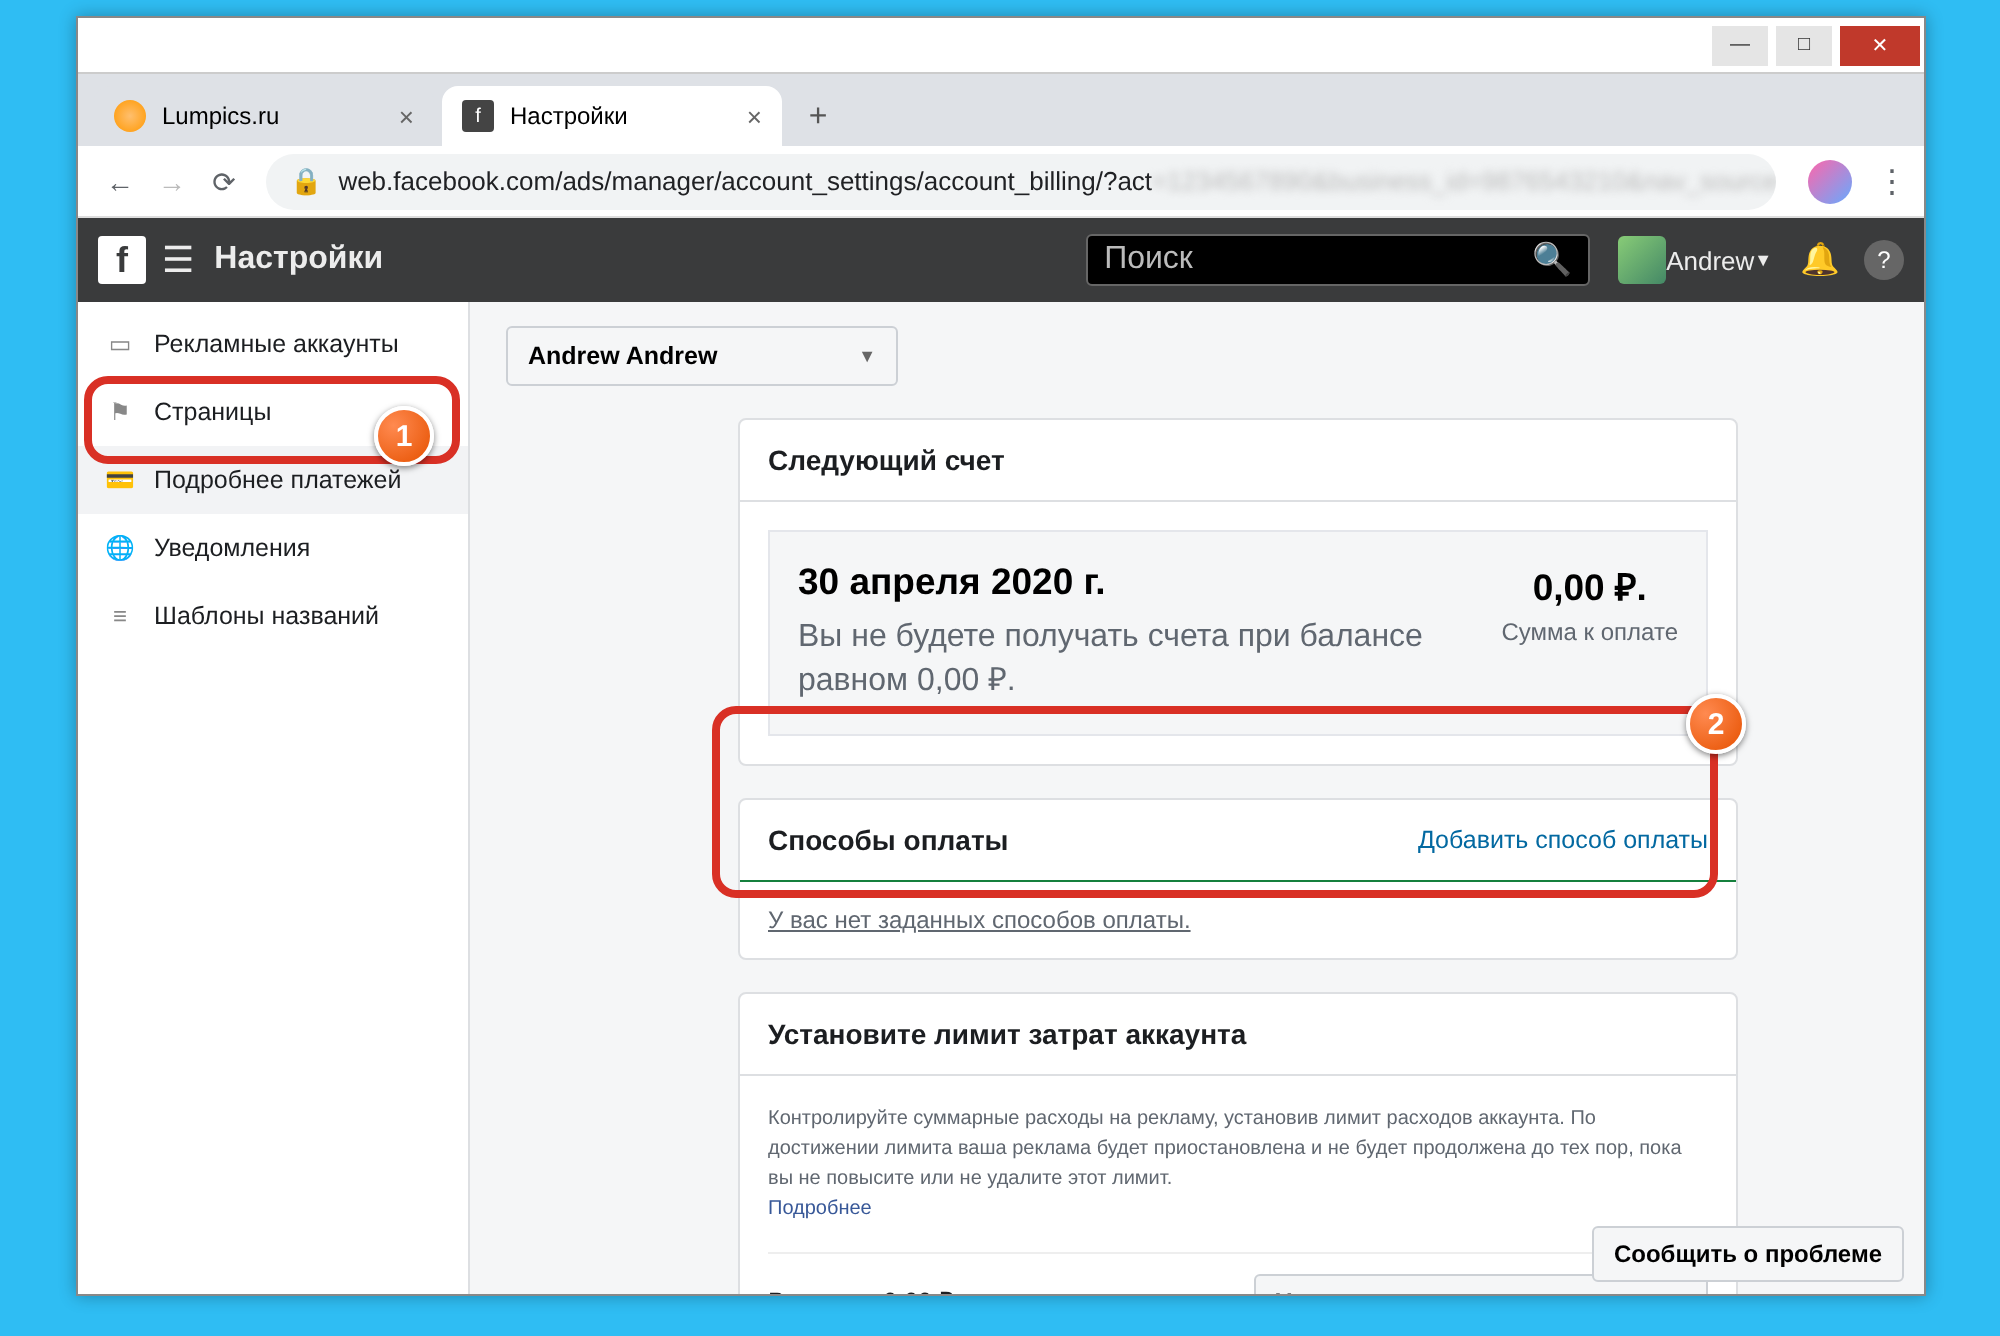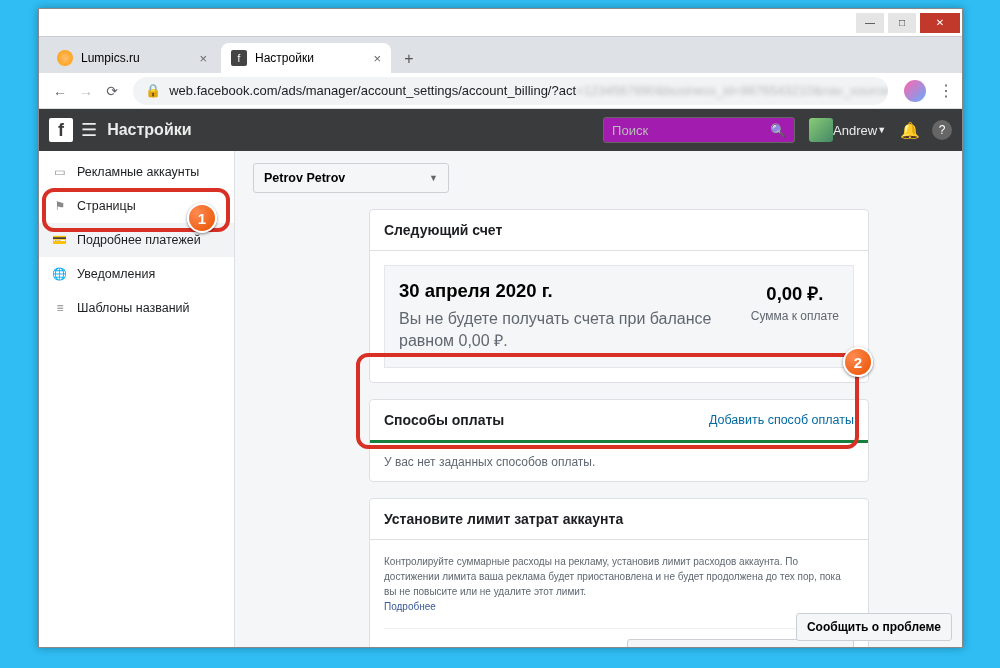--- a/index.html
+++ b/index.html
@@ -35,21 +35,21 @@
 .addr .url .blur { color:#bbb; filter:blur(2px); }
 .urlright { display:flex; align-items:center; gap:12px; margin-left:8px; }
 .avatar-sm { width:22px; height:22px; border-radius:50%; background:linear-gradient(135deg,#f6a,#6af); }
 .dots3 { font-size:16px; color:#5f6368; }
 
 
 .fbhead { height: 42px; background: #3a3b3c; display: flex; align-items: center; padding: 0 10px; color: #ececec; }
 .fblogo { width:24px; height:24px; background:#fff; color:#3a3b3c; font-weight:bold; font-size:18px; display:flex; align-items:center; justify-content:center; border-radius:2px; margin-right:8px; }
 .hamb { font-size:18px; margin-right:10px; color:#ececec; cursor:pointer; }
 .fbtitle { font-size:16px; font-weight:600; }
-.fbsearch { margin-left:auto; width:192px; height:26px; background:#a21caf; border:1px solid #666; border-radius:3px; display:flex; align-items:center; padding:0 8px; font-size:13px; color:#bbb; }
+.fbsearch { margin-left:auto; width:252px; height:26px; background:#000000; border:1px solid #666; border-radius:3px; display:flex; align-items:center; padding:0 8px; font-size:16px; color:#bbb; }
 .fbsearch .glass { margin-left:auto; color:#bbb; }
 .fbuser { display:flex; align-items:center; margin-left:14px; gap:0; font-size:13px; }
 .fbuser .av { width:24px; height:24px; border-radius:3px; background:linear-gradient(135deg,#8c7,#486); }
 .fbuser .car { font-size:9px; }
 .bell { margin-left:14px; font-size:16px; color:#ececec; }
 .help { margin-left:12px; width:20px; height:20px; border-radius:50%; background:#666; color:#fff; display:flex; align-items:center; justify-content:center; font-size:12px; }
 
 
 .fbbody { display:flex; height: calc(100% - 28px - 36px - 36px - 42px); background:#f5f6f7; }
 
@@ -171,21 +171,21 @@
         <span>Уведомления</span>
       </div>
       <div class="sitem">
         <span class="sicon">≡</span>
         <span>Шаблоны названий</span>
       </div>
     </div>
 
     <div class="main">
       <div class="acct-dd">
-        <span>Petrov Petrov</span>
+        <span>Andrew Andrew</span>
         <span class="car">▼</span>
       </div>
 
       <div class="card">
         <div class="cardhead">
           <span>Следующий счет</span>
         </div>
         <div class="cardbody">
           <div class="billbox">
             <div class="billleft">
@@ -198,21 +198,21 @@
             </div>
           </div>
         </div>
       </div>
 
       <div class="card">
         <div class="cardhead">
           <span>Способы оплаты</span>
           <span class="link">Добавить способ оплаты</span>
         </div>
-        <div class="paynone" style="border-top:3px solid #15803d;">У вас нет заданных способов оплаты.</div>
+        <div class="paynone" style="border-top:1px solid #15803d;text-decoration:underline;">У вас нет заданных способов оплаты.</div>
       </div>
 
       <div class="card">
         <div class="cardhead">
           <span>Установите лимит затрат аккаунта</span>
         </div>
         <div class="cardbody">
           <div class="limittext">
             <span>Контролируйте суммарные расходы на рекламу, установив лимит расходов аккаунта. По достижении лимита ваша реклама будет приостановлена и не будет продолжена до тех пор, пока вы не повысите или не удалите этот лимит.</span>
             <br><a href="#">Подробнее</a>

